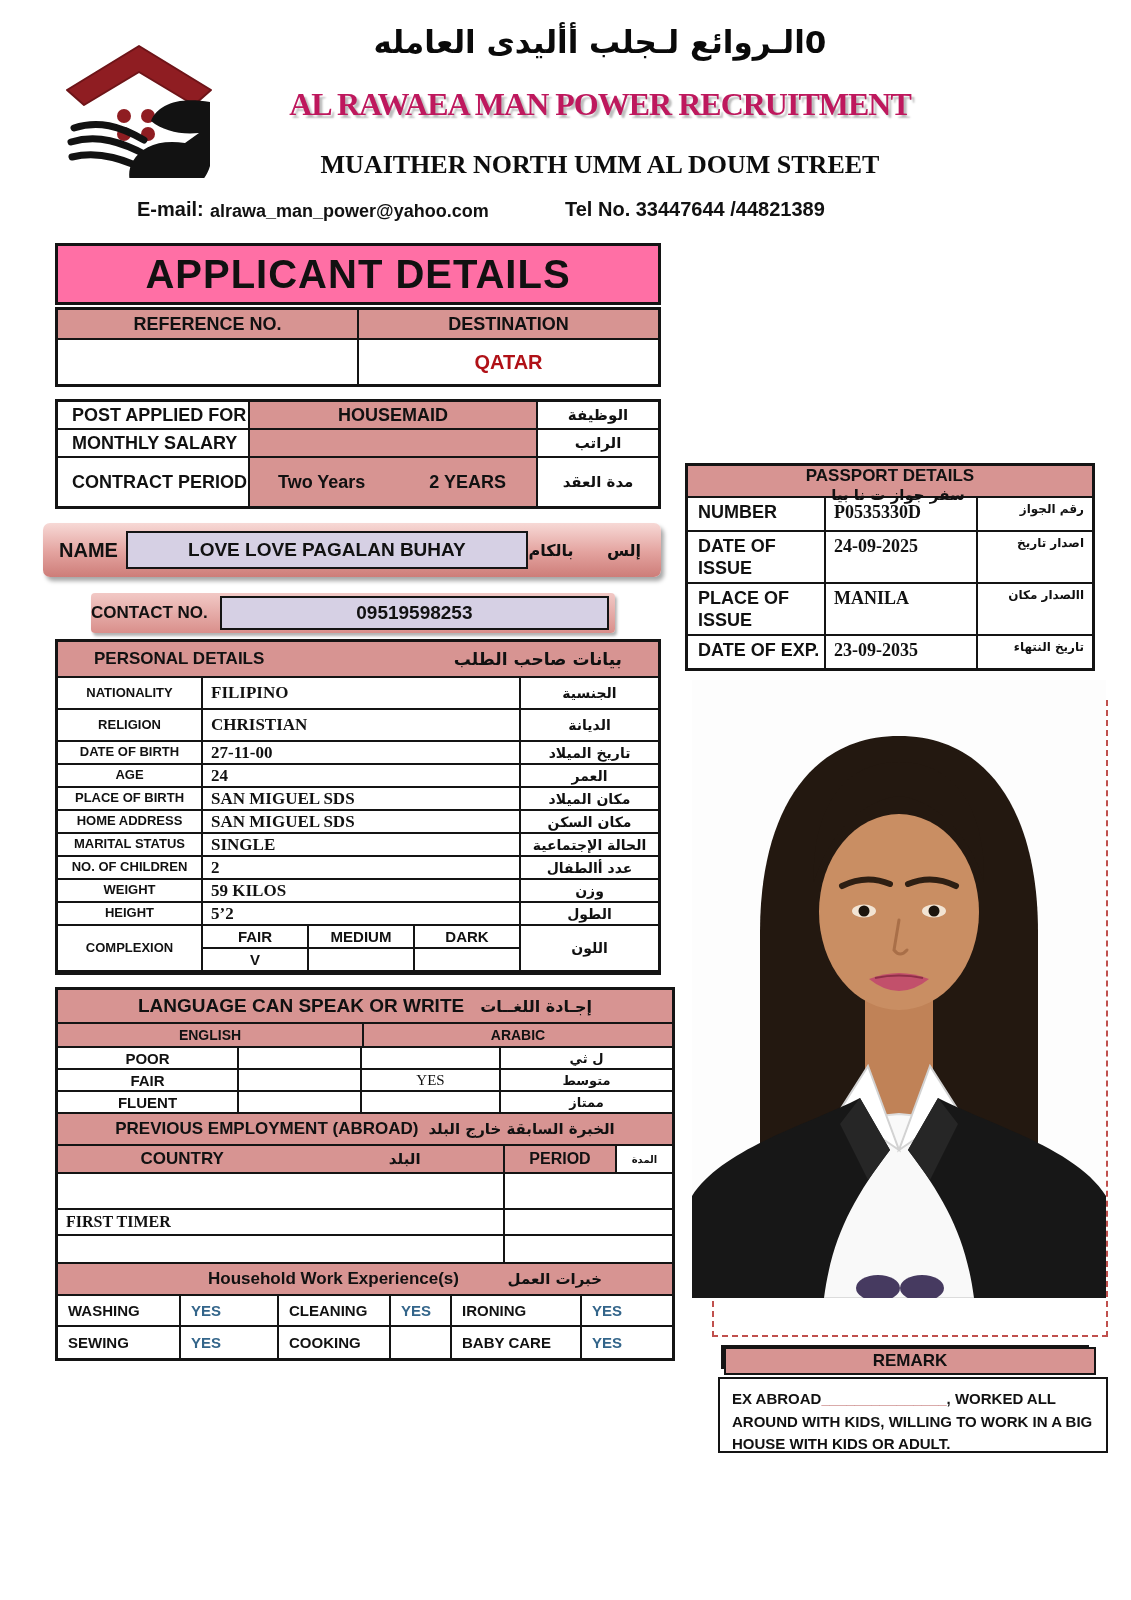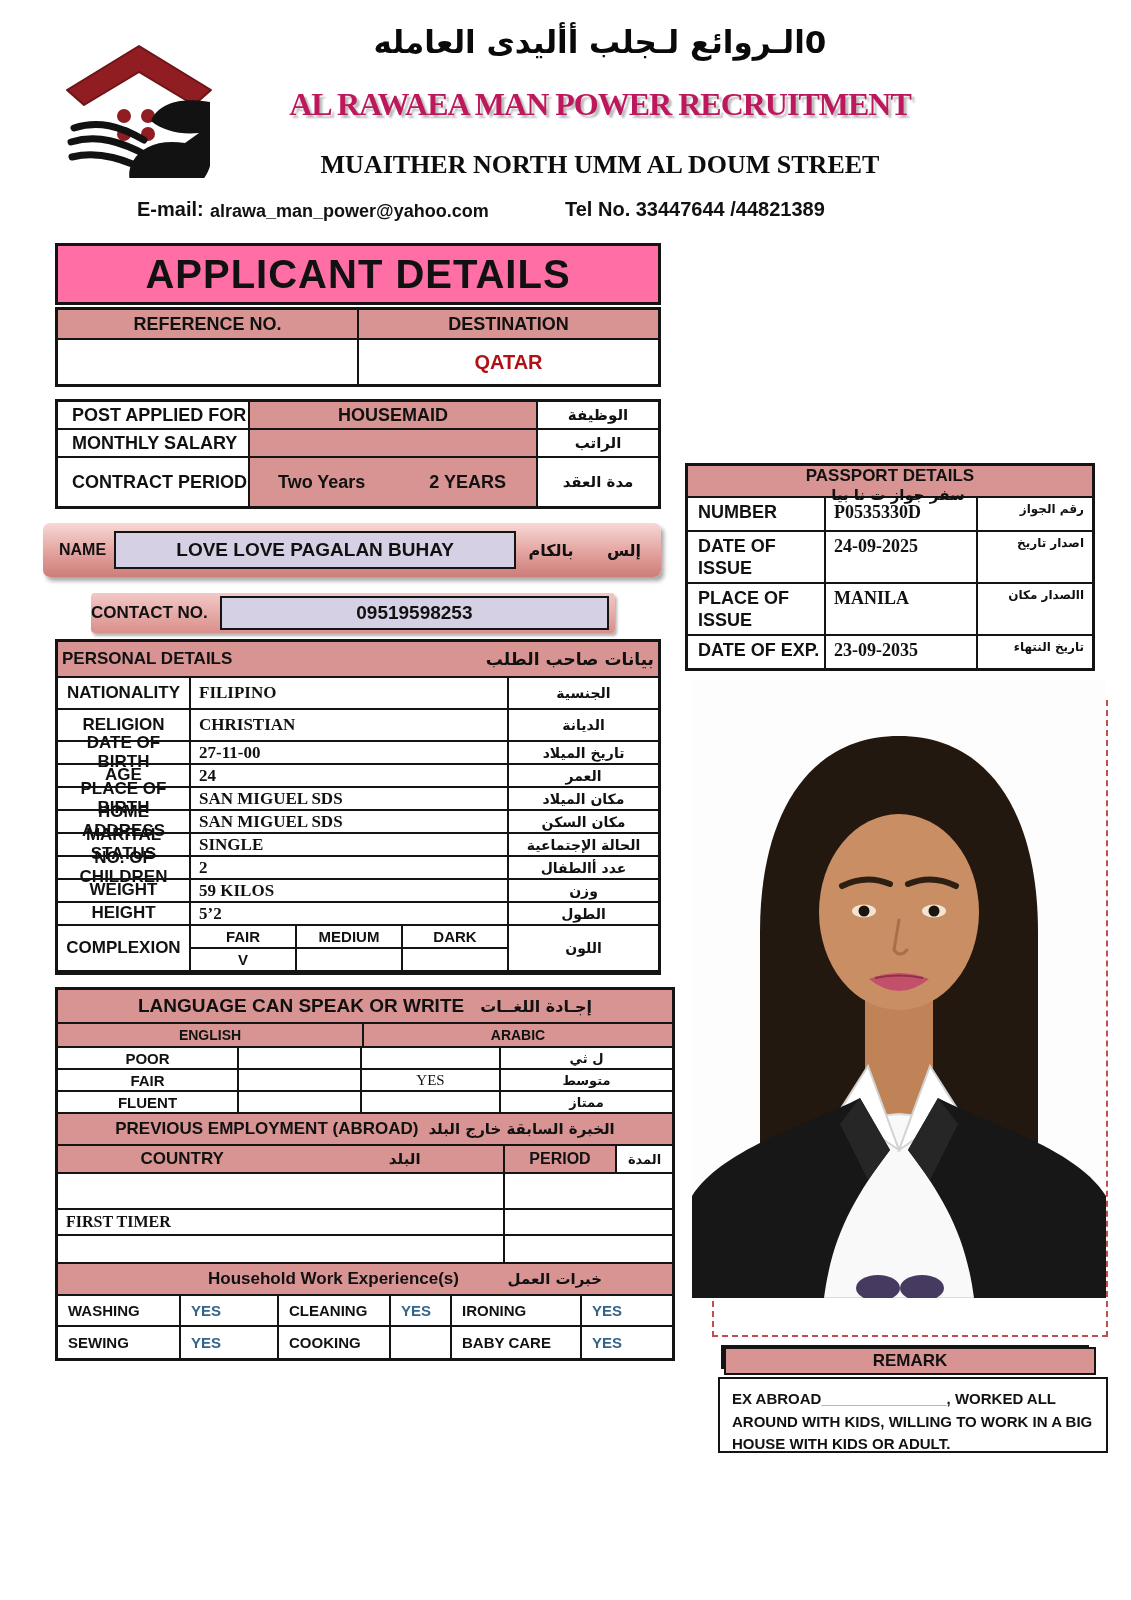--- a/index.html
+++ b/index.html
@@ -32,33 +32,33 @@
 
   .post-tbl { width: 606px; margin-top: 12px; border: 3px solid #141414; }
   .post-row { display: flex; height: 28px; border-bottom: 2px solid #141414; }
   .post-row.last { height: 48px; border-bottom: none; }
   .post-label { width: 192px; display: flex; align-items: center; padding-left: 14px; font-weight: 700; font-size: 18px; border-right: 2px solid #141414; }
   .post-value { width: 288px; background: #d79492; border-right: 2px solid #141414; display: flex; align-items: center; justify-content: center; font-weight: 700; font-size: 18px; }
   .post-value.split { justify-content: space-between; padding: 0 30px 0 28px; }
   .post-ar { flex: 1; display: flex; align-items: center; justify-content: center; font-weight: 700; font-size: 15px; }
 
   .name-bar { margin-top: 14px; margin-left: -12px; width: 618px; height: 54px; border-radius: 7px; background: linear-gradient(180deg, #f7d9d6, #e3a29e 55%, #cd7d79); box-shadow: 3px 4px 4px rgba(0,0,0,.35); display: flex; align-items: center; position: relative; }
-  .name-label { margin-left: 16px; font-weight: 700; font-size: 16px; }
+  .name-label { margin-left: 16px; font-weight: 700; font-size: 20px; }
   .name-input { margin-left: 8px; width: 402px; height: 38px; background: #d6d0e4; border: 2px solid #141414; display: flex; align-items: center; justify-content: center; font-weight: 700; font-size: 19px; }
   .name-ar { position: absolute; right: 20px; font-weight: 700; font-size: 16px; white-space: pre; }
 
   .contact-bar { margin-top: 16px; margin-left: 36px; width: 524px; height: 40px; border-radius: 4px; background: linear-gradient(180deg, #f2c9c6, #d98f8b); box-shadow: 2px 3px 3px rgba(0,0,0,.3); display: flex; align-items: center; }
   .contact-label { margin-left: 0; font-weight: 700; font-size: 17px; }
   .contact-input { margin-left: 12px; flex: 1; margin-right: 6px; height: 34px; background: #d6d0e4; border: 2px solid #141414; display: flex; align-items: center; justify-content: center; font-weight: 700; font-size: 19px; }
 
   .per-tbl { width: 606px; margin-top: 6px; border: 3px solid #141414; }
-  .per-head { height: 36px; background: #d79492; border-bottom: 2px solid #141414; display: flex; align-items: center; justify-content: space-between; padding: 0 4px; font-weight: 700; font-size: 17px; }
+  .per-head { height: 36px; background: #d79492; border-bottom: 2px solid #141414; display: flex; align-items: center; justify-content: space-between; padding: 0 36px; font-weight: 700; font-size: 17px; }
   .prow { display: flex; border-bottom: 2px solid #141414; }
   .prow.h32 { height: 32px; } .prow.h23 { height: 23px; }
-  .plabel { width: 133px; border-right: 2px solid #141414; display: flex; align-items: center; justify-content: center; text-align: center; font-weight: 700; font-size: 17px; line-height: 1.1; padding: 1px; }
+  .plabel { width: 145px; border-right: 2px solid #141414; display: flex; align-items: center; justify-content: center; text-align: center; font-weight: 700; font-size: 13px; line-height: 1.1; padding: 1px; }
   .pval { width: 318px; border-right: 2px solid #141414; display: flex; align-items: center; padding-left: 8px; font-weight: 700; font-size: 17px; font-family: "Liberation Serif", serif; }
   .par { flex: 1; display: flex; align-items: center; justify-content: center; font-weight: 700; font-size: 14px; }
   .cx-row { display: flex; height: 46px; border-bottom: 2px solid #141414; }
   .cx-mid { width: 318px; border-right: 2px solid #141414; display: flex; flex-direction: column; }
   .cx-opts, .cx-checks { flex: 1; display: flex; }
   .cx-opts { border-bottom: 2px solid #141414; }
   .cx-opts > div, .cx-checks > div { flex: 1; display: flex; align-items: center; justify-content: center; font-weight: 700; font-size: 15px; }
   .cx-opts > div + div, .cx-checks > div + div { border-left: 2px solid #141414; }
   .edu-row { display: flex; height: 36px; }
   .edu-val { width: 318px; border-right: 2px solid #141414; display: flex; align-items: center; justify-content: center; font-weight: 700; font-size: 17px; }
@@ -73,21 +73,21 @@
   .ll { width: 181px; border-right: 2px solid #141414; display: flex; align-items: center; justify-content: center; font-size: 15px; }
   .len { width: 123px; border-right: 2px solid #141414; }
   .lav { width: 139px; border-right: 2px solid #141414; display: flex; align-items: center; justify-content: center; font-family: "Liberation Serif", serif; font-weight: 400; font-size: 15px; }
   .lar { flex: 1; display: flex; align-items: center; justify-content: center; font-size: 13px; }
   .emp-head { height: 32px; background: #d79492; border-bottom: 2px solid #141414; display: flex; align-items: center; justify-content: center; gap: 10px; font-weight: 700; }
   .emp-head .t { font-size: 17px; } .emp-head .a { font-size: 15px; }
   .emp-cols { display: flex; height: 28px; border-bottom: 2px solid #141414; font-weight: 700; }
   .ec-country { width: 447px; background: #d79492; border-right: 2px solid #141414; display: flex; align-items: center; justify-content: space-around; font-size: 17px; }
   .ec-country .a { font-size: 15px; font-weight: 700; }
   .ec-period { width: 112px; background: #d79492; border-right: 2px solid #141414; display: flex; align-items: center; justify-content: center; font-size: 16px; }
-  .ec-ar { flex: 1; display: flex; align-items: center; justify-content: center; font-size: 13px; font-weight: 700; border-radius: 9px; }
+  .ec-ar { flex: 1; display: flex; align-items: center; justify-content: center; font-size: 10px; font-weight: 700; border-radius: 9px; }
   .erow { display: flex; border-bottom: 2px solid #141414; }
   .erow.h36 { height: 36px; } .erow.h26 { height: 26px; } .erow.h28 { height: 28px; }
   .er-c { width: 447px; border-right: 2px solid #141414; display: flex; align-items: center; padding-left: 8px; font-family: "Liberation Serif", serif; font-weight: 700; font-size: 16px; }
   .er-p { flex: 1; }
   .hh-head { height: 32px; background: #d79492; border-bottom: 2px solid #141414; display: flex; align-items: center; font-weight: 700; }
   .hh-title { margin-left: 150px; font-size: 17px; }
   .hh-ar { margin-left: auto; margin-right: 70px; font-size: 15px; }
   .hhrow { display: flex; height: 31px; border-bottom: 2px solid #141414; font-weight: 700; font-size: 15px; }
   .hhrow.last { border-bottom: none; }
   .hc { display: flex; align-items: center; border-right: 2px solid #141414; padding-left: 10px; }

